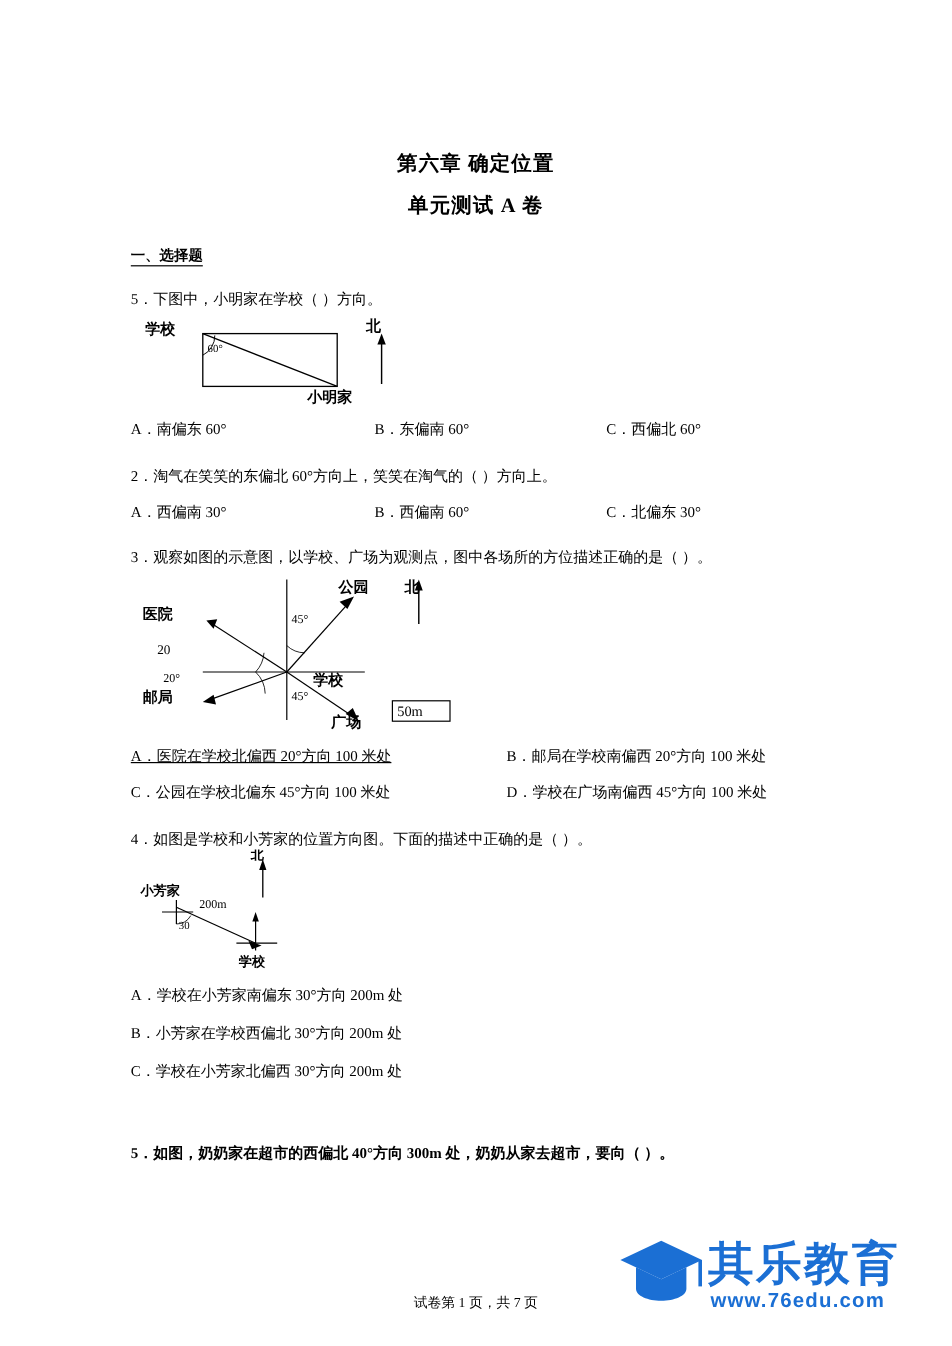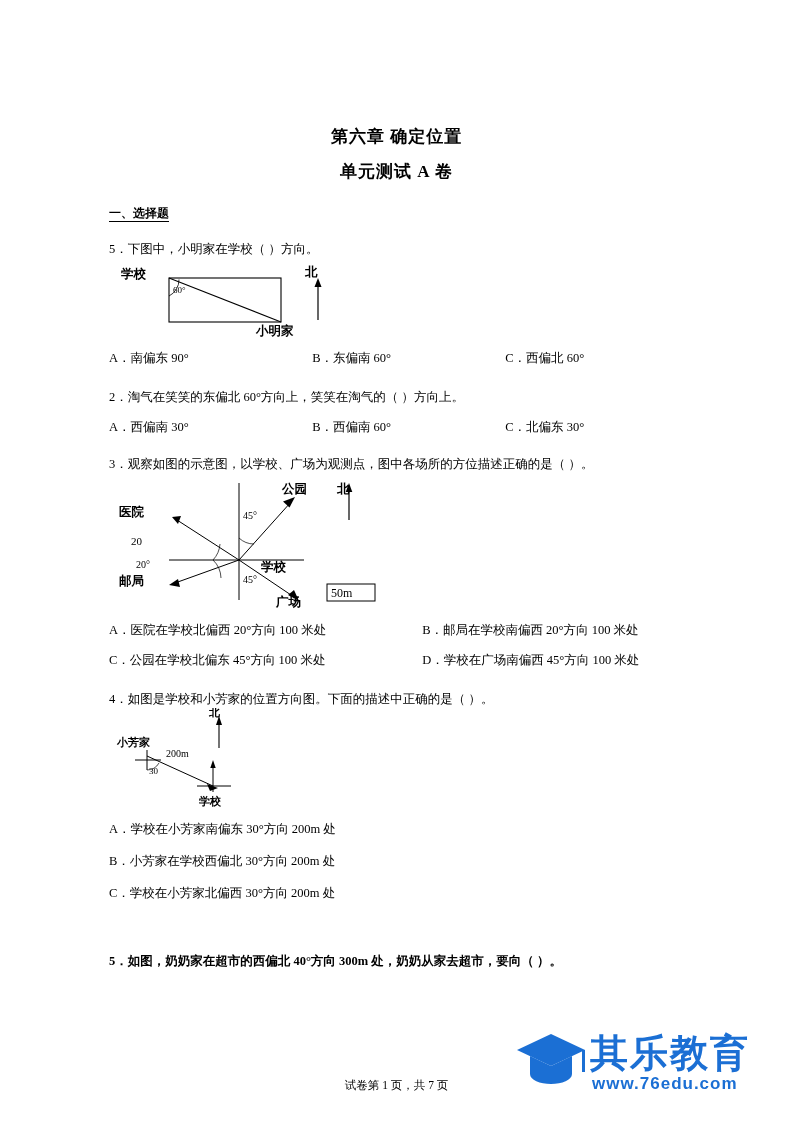--- a/index.html
+++ b/index.html
@@ -122,21 +122,21 @@
       <line x1="209" y1="58" x2="209" y2="22" stroke="#000" stroke-width="1.2"></line>
       <polygon points="209,16 205.5,25 212.5,25" fill="#000"></polygon>
       <text x="12" y="16" font-size="12.5" font-weight="bold">学校</text>
       <text x="196" y="14" font-size="12.5" font-weight="bold">北</text>
       <text x="64" y="31" font-size="9">60°</text>
       <text x="147" y="73" font-size="12.5" font-weight="bold">小明家</text>
     </svg>
   </div>
 
   <div class="opt-row" style="top:350px;">
-    <span class="opt" style="width:200px;">A．南偏东 90°</span>
+    <span class="opt" style="width:200px;">A．南偏东 60°</span>
     <span class="opt" style="width:190px;">B．东偏南 60°</span>
     <span class="opt">C．西偏北 60°</span>
   </div>
 
   <div class="q" style="top:388px;">2．淘气在笑笑的东偏北 60°方向上，笑笑在淘气的（    ）方向上。</div>
 
   <div class="opt-row" style="top:419px;">
     <span class="opt" style="width:200px;">A．西偏南 30°</span>
     <span class="opt" style="width:190px;">B．西偏南 60°</span>
     <span class="opt">C．北偏东 30°</span>
@@ -181,21 +181,21 @@
       <text x="22" y="70" font-size="11">20</text>
       <text x="27" y="93" font-size="10">20°</text>
       <text x="152" y="96" font-size="12.5" font-weight="bold">学校</text>
       <text x="10" y="110" font-size="12.5" font-weight="bold">邮局</text>
       <text x="134" y="108" font-size="10">45°</text>
       <text x="167" y="131" font-size="12.5" font-weight="bold">广场</text>
     </svg>
   </div>
 
   <div class="opt-row" style="top:622px;">
-    <span class="opt" style="width:310px;">A．医院在学校北偏西 20°方向 100 米处</span>
+    <span class="opt" style="width:310px;text-decoration:underline;">A．医院在学校北偏西 20°方向 100 米处</span>
     <span class="opt">B．邮局在学校南偏西 20°方向 100 米处</span>
   </div>
   <div class="opt-row" style="top:652px;">
     <span class="opt" style="width:310px;">C．公园在学校北偏东 45°方向 100 米处</span>
     <span class="opt">D．学校在广场南偏西 45°方向 100 米处</span>
   </div>
 
   <div class="q" style="top:690px;">4．如图是学校和小芳家的位置方向图。下面的描述中正确的是（    ）。</div>
 
   <div class="fig" style="left:109px; top:708px; width:300px; height:100px;">

